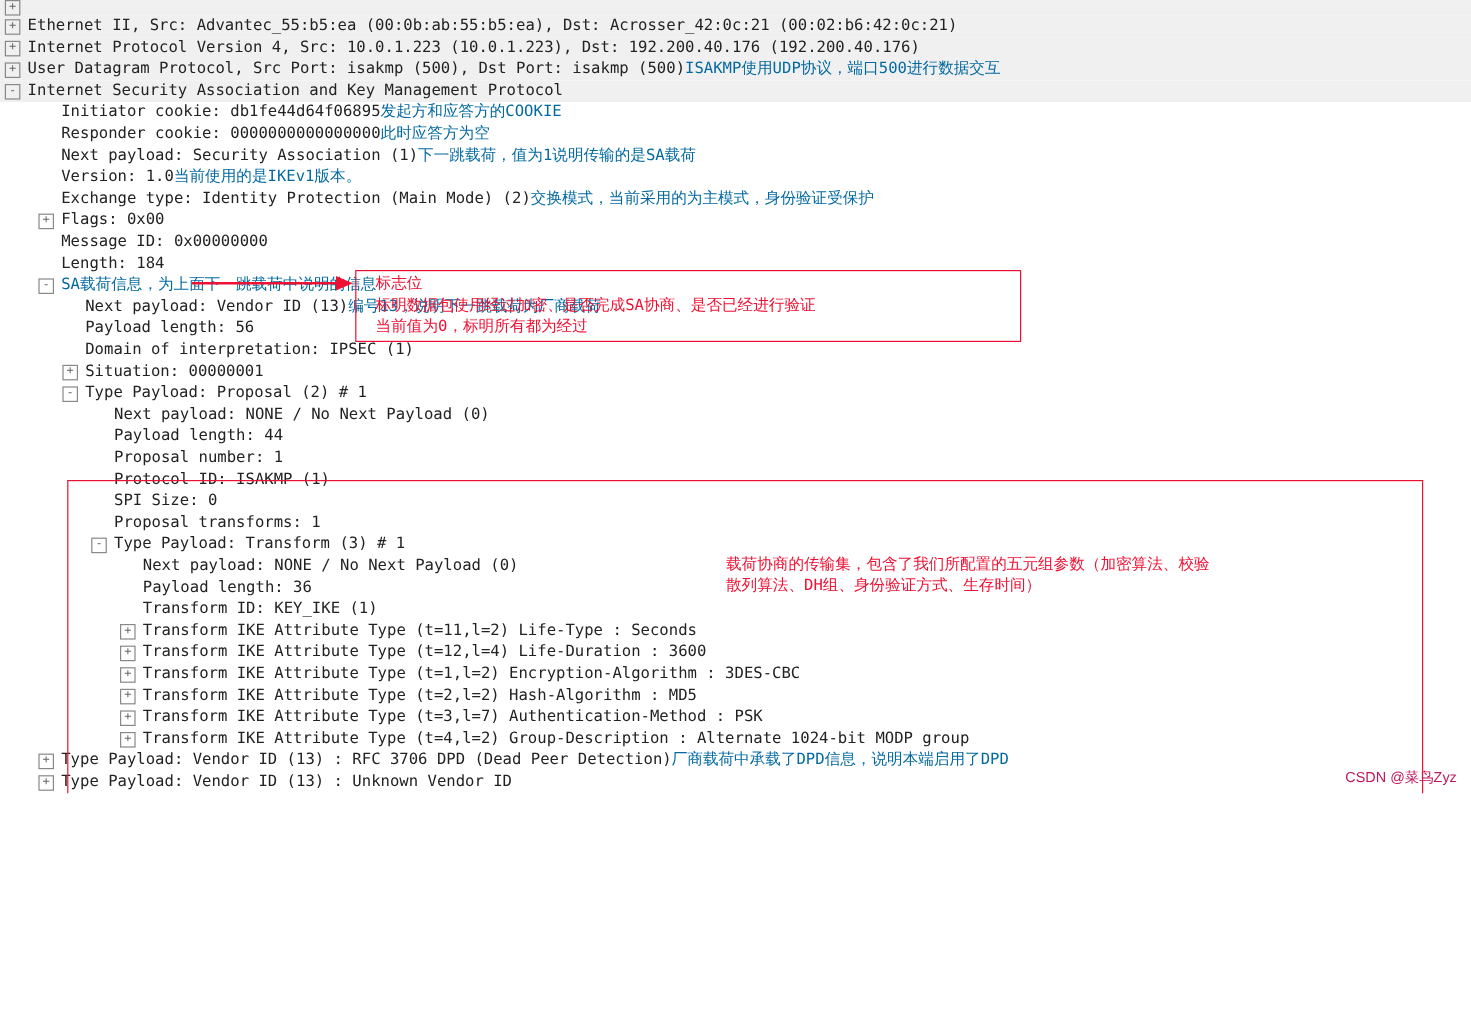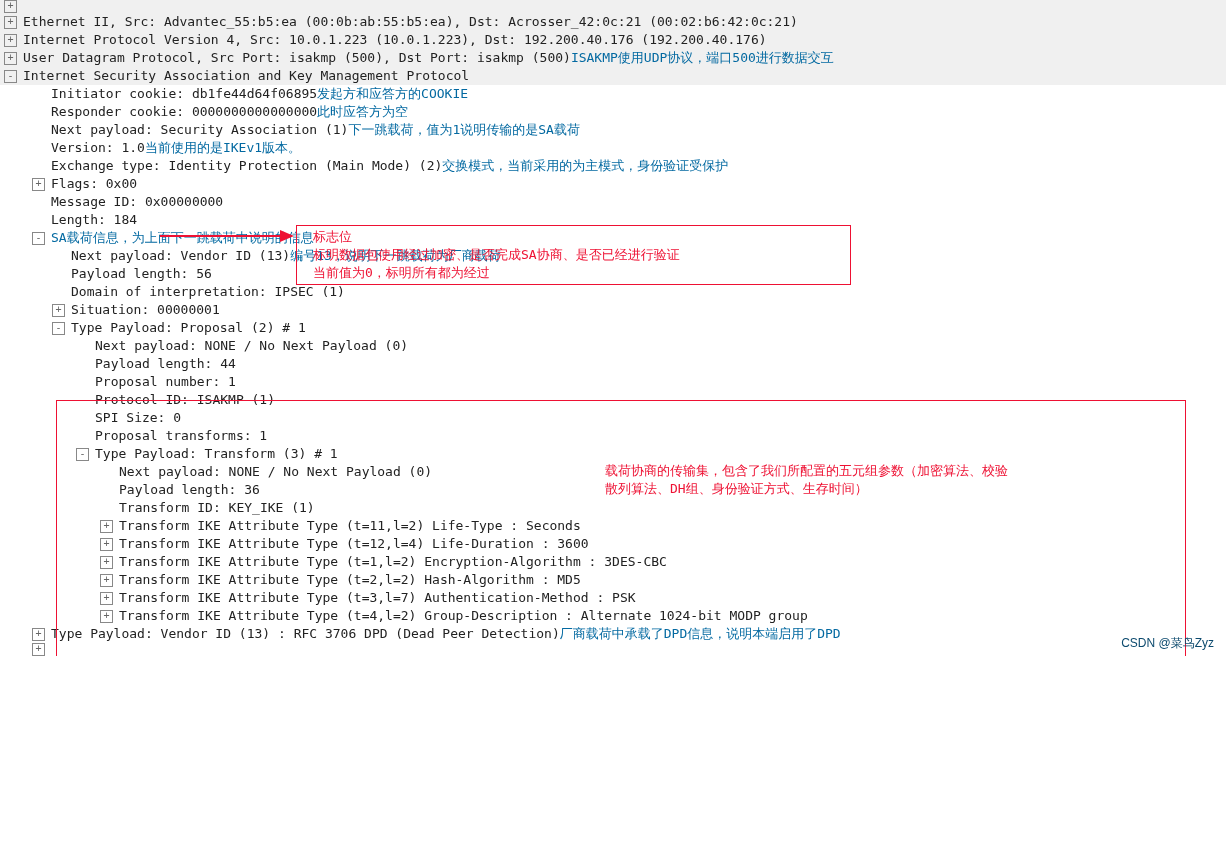--- a/index.html
+++ b/index.html
@@ -64,21 +64,21 @@
     width:580px;
     margin-top:48px;
   }
   svg.arrow {
     position:absolute;
     left:160px; top:228px;
   }
   .watermark {
     position:absolute;
     right:12px; bottom:4px;
-    color:#0c4a6e;
+    color:#be185d;
     font-size:12px;
     font-family: sans-serif;
   }
 </style>
 </head>
 <body>
 
 <div id="tree">
     <div class="line hdr">
       <span class="toggle">+</span>
@@ -258,20 +258,21 @@
     </div>
     <div class="line">
       <span class="ind w1"></span>
       <span class="toggle">+</span>
       <span>Type Payload: Vendor ID (13) : RFC 3706 DPD (Dead Peer Detection)</span>
       <span class="annot">厂商载荷中承载了DPD信息，说明本端启用了DPD</span>
     </div>
     <div class="line">
       <span class="ind w1"></span>
       <span class="toggle">+</span>
+      <span>Type Payload: Vendor ID (13) : Unknown Vendor ID</span>
     </div>
   </div>
 
 <svg class="arrow" width="140" height="16">
   <line x1="0" y1="8" x2="120" y2="8" stroke="#e13" stroke-width="2"></line>
   <polygon points="120,2 134,8 120,14" fill="#e13"></polygon>
 </svg>
 
 <div class="redbox1">
   <div>标志位</div>

